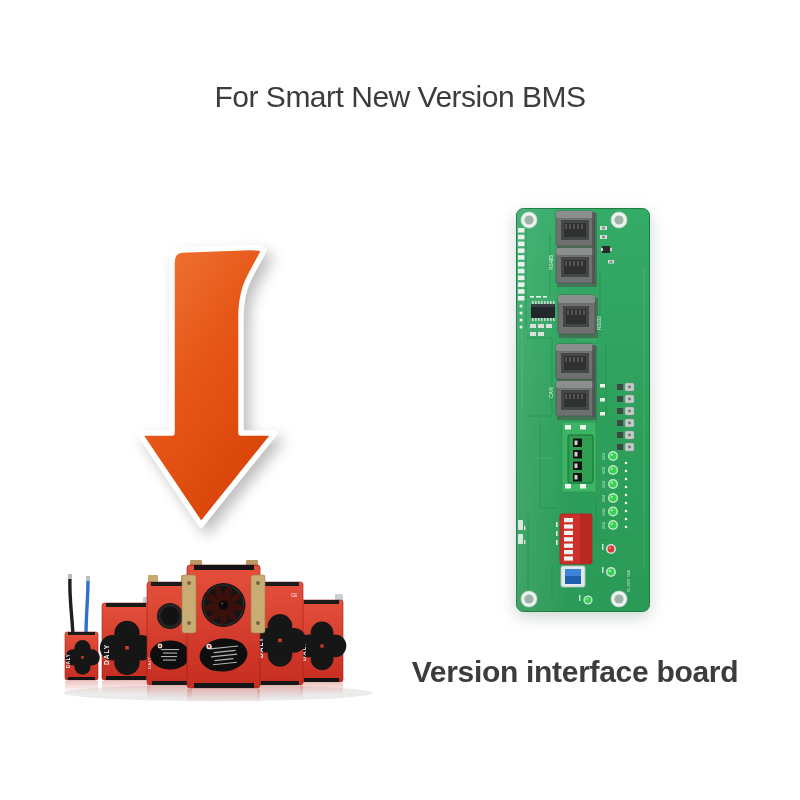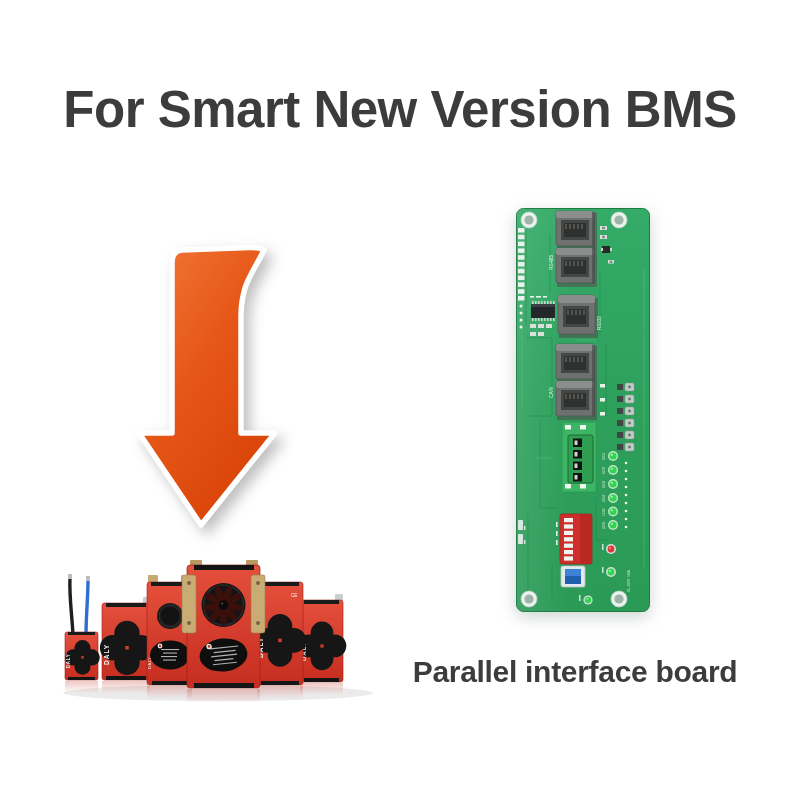--- a/index.html
+++ b/index.html
@@ -1,20 +1,20 @@
 <!DOCTYPE html>
 <html><head>
 <meta charset="utf-8">
 <style>
   html,body{margin:0;padding:0;}
   body{width:800px;height:800px;background:#ffffff;position:relative;overflow:hidden;
        font-family:"Liberation Sans", sans-serif;}
   .stage{position:absolute;inset:0;width:800px;height:800px;}
   .title{position:absolute;top:80px;left:0;width:800px;text-align:center;
-         font-size:51px;font-weight:700;color:#3c3c3c;letter-spacing:-0.5px;}
+         font-size:30px;font-weight:400;color:#3c3c3c;letter-spacing:-0.5px;}
   .caption{position:absolute;top:655px;left:390px;width:370px;text-align:center;
          font-size:30px;font-weight:600;color:#3c3c3c;letter-spacing:-0.3px;}
   .arrow-wrap{position:absolute;left:125px;top:222px;width:190px;height:315px;
          filter:drop-shadow(6px 7px 7px rgba(110,110,110,0.45));}
   .pcb-wrap{position:absolute;left:516px;top:208px;width:134px;height:404px;
          filter:drop-shadow(0 5px 8px rgba(60,90,70,0.25));}
   .bms-wrap{position:absolute;left:48px;top:553px;width:340px;height:155px;}
   svg{display:block;}
   text{font-family:"Liberation Sans", sans-serif;}
 </style>
@@ -512,15 +512,15 @@
         <rect x="17" y="128" width="33" height="12" fill="url(#rg)"></rect>
         <rect x="54" y="128" width="48" height="13" fill="url(#rg)"></rect>
         <rect x="99" y="133" width="45" height="13" fill="url(#rg)"></rect>
         <rect x="139" y="136" width="73" height="14" fill="url(#rg)"></rect>
         <rect x="209" y="133" width="46" height="13" fill="url(#rg)"></rect>
         <rect x="252" y="130" width="43" height="12" fill="url(#rg)"></rect>
       </g>
     </svg>
   </div>
 
-  <div class="caption">Parallel interface board</div>
+  <div class="caption">Version interface board</div>
 
 </div>
 
 </body></html>

